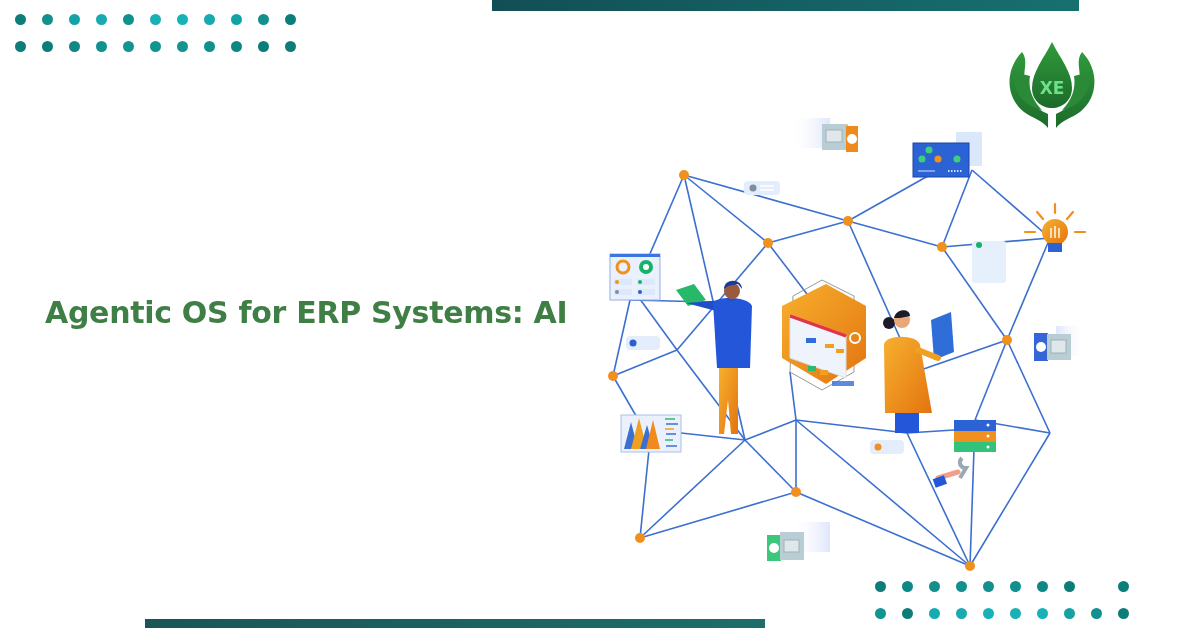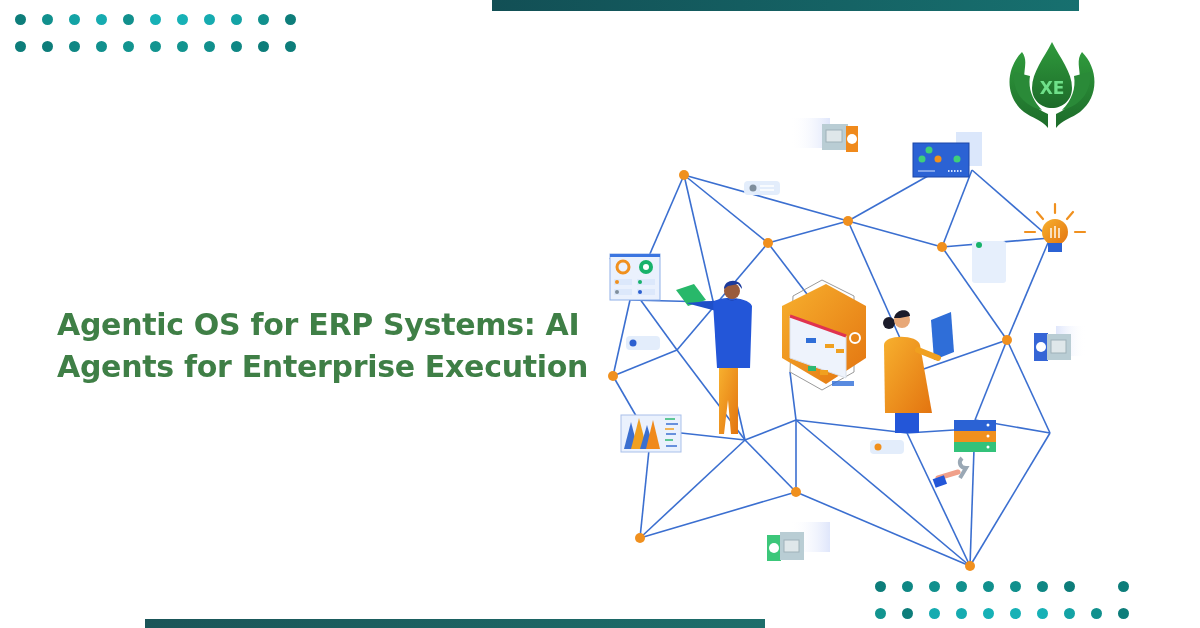--- a/index.html
+++ b/index.html
@@ -57,23 +57,22 @@
     <div class="dot" style="left: 69px; top: 38px; background: rgb(22, 171, 176);"></div>
     <div class="dot" style="left: 96px; top: 38px; background: rgb(22, 171, 176);"></div>
     <div class="dot" style="left: 123px; top: 38px; background: rgb(23, 177, 182);"></div>
     <div class="dot" style="left: 150px; top: 38px; background: rgb(23, 177, 182);"></div>
     <div class="dot" style="left: 177px; top: 38px; background: rgb(23, 177, 182);"></div>
     <div class="dot" style="left: 204px; top: 38px; background: rgb(20, 163, 165);"></div>
     <div class="dot" style="left: 231px; top: 38px; background: rgb(17, 144, 141);"></div>
     <div class="dot" style="left: 258px; top: 38px; background: rgb(13, 125, 122);"></div>
   </div>
 
-<h1 class="title" style="margin:12px;">
+<h1 class="title" style="margin:0;">
   <span>Agentic OS for ERP Systems: AI</span>
-  <span>Agents for Enterprise Execution</span>
 </h1>
 
 <svg class="logo" viewBox="0 0 100 96">
   <defs>
     <linearGradient id="lg1" x1="0" y1="0" x2="0" y2="1">
       <stop offset="0" stop-color="#2f9a3c"></stop>
         <stop offset="1" stop-color="#1d6b2a"></stop>
     </linearGradient>
   </defs>
   <path d="M20 14 C4 30 2 58 22 74 C30 80 40 82 46 90 L46 76 C32 70 22 58 22 42 C22 30 26 22 20 14Z" fill="url(#lg1)"></path>

